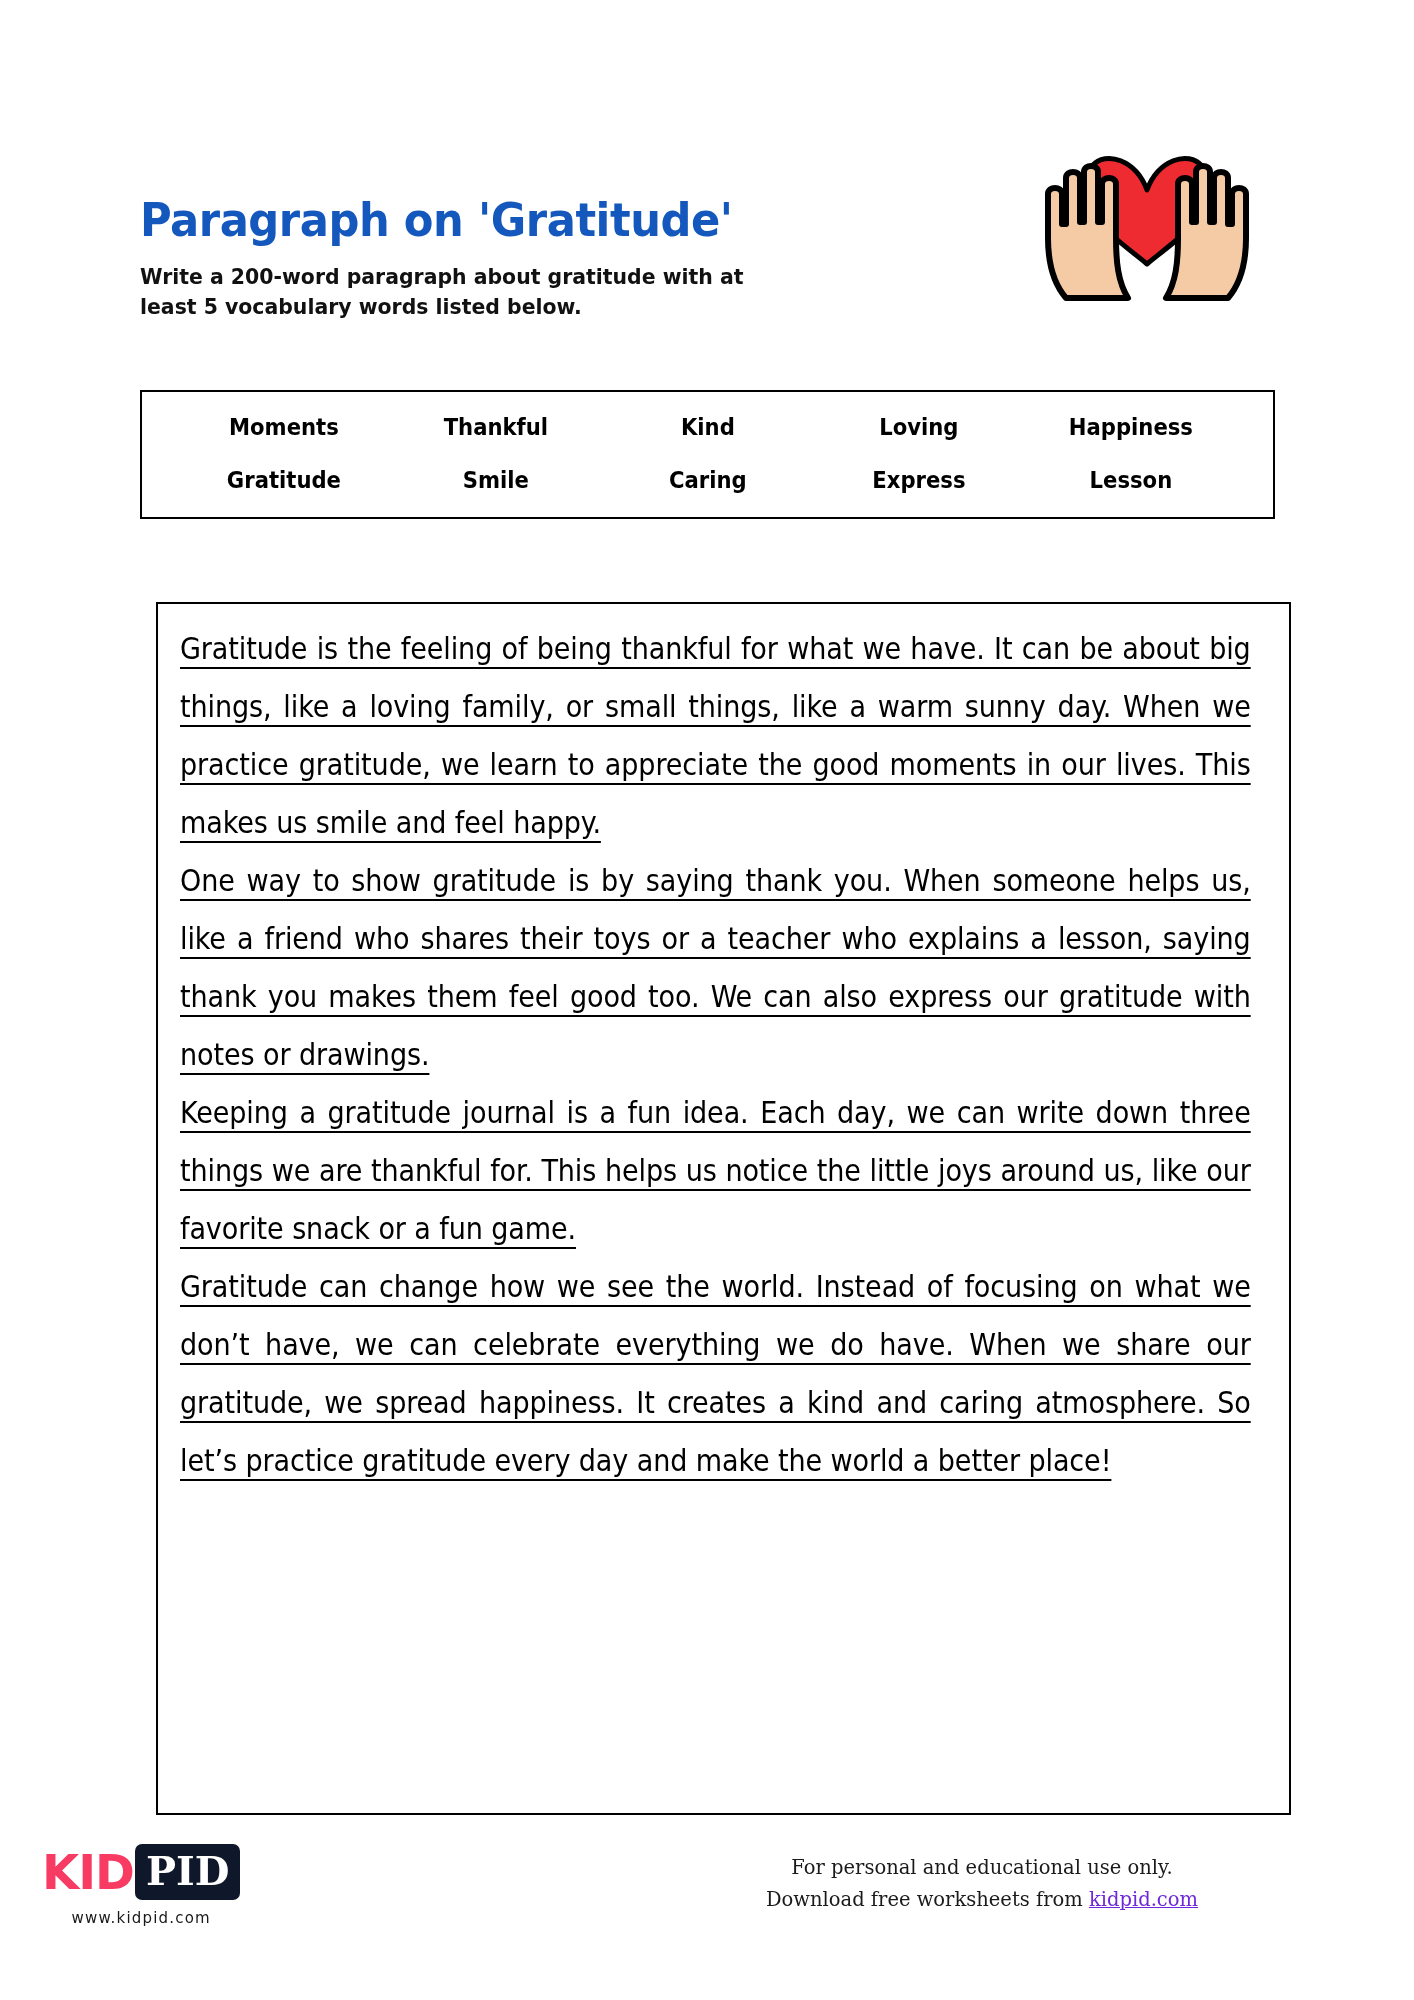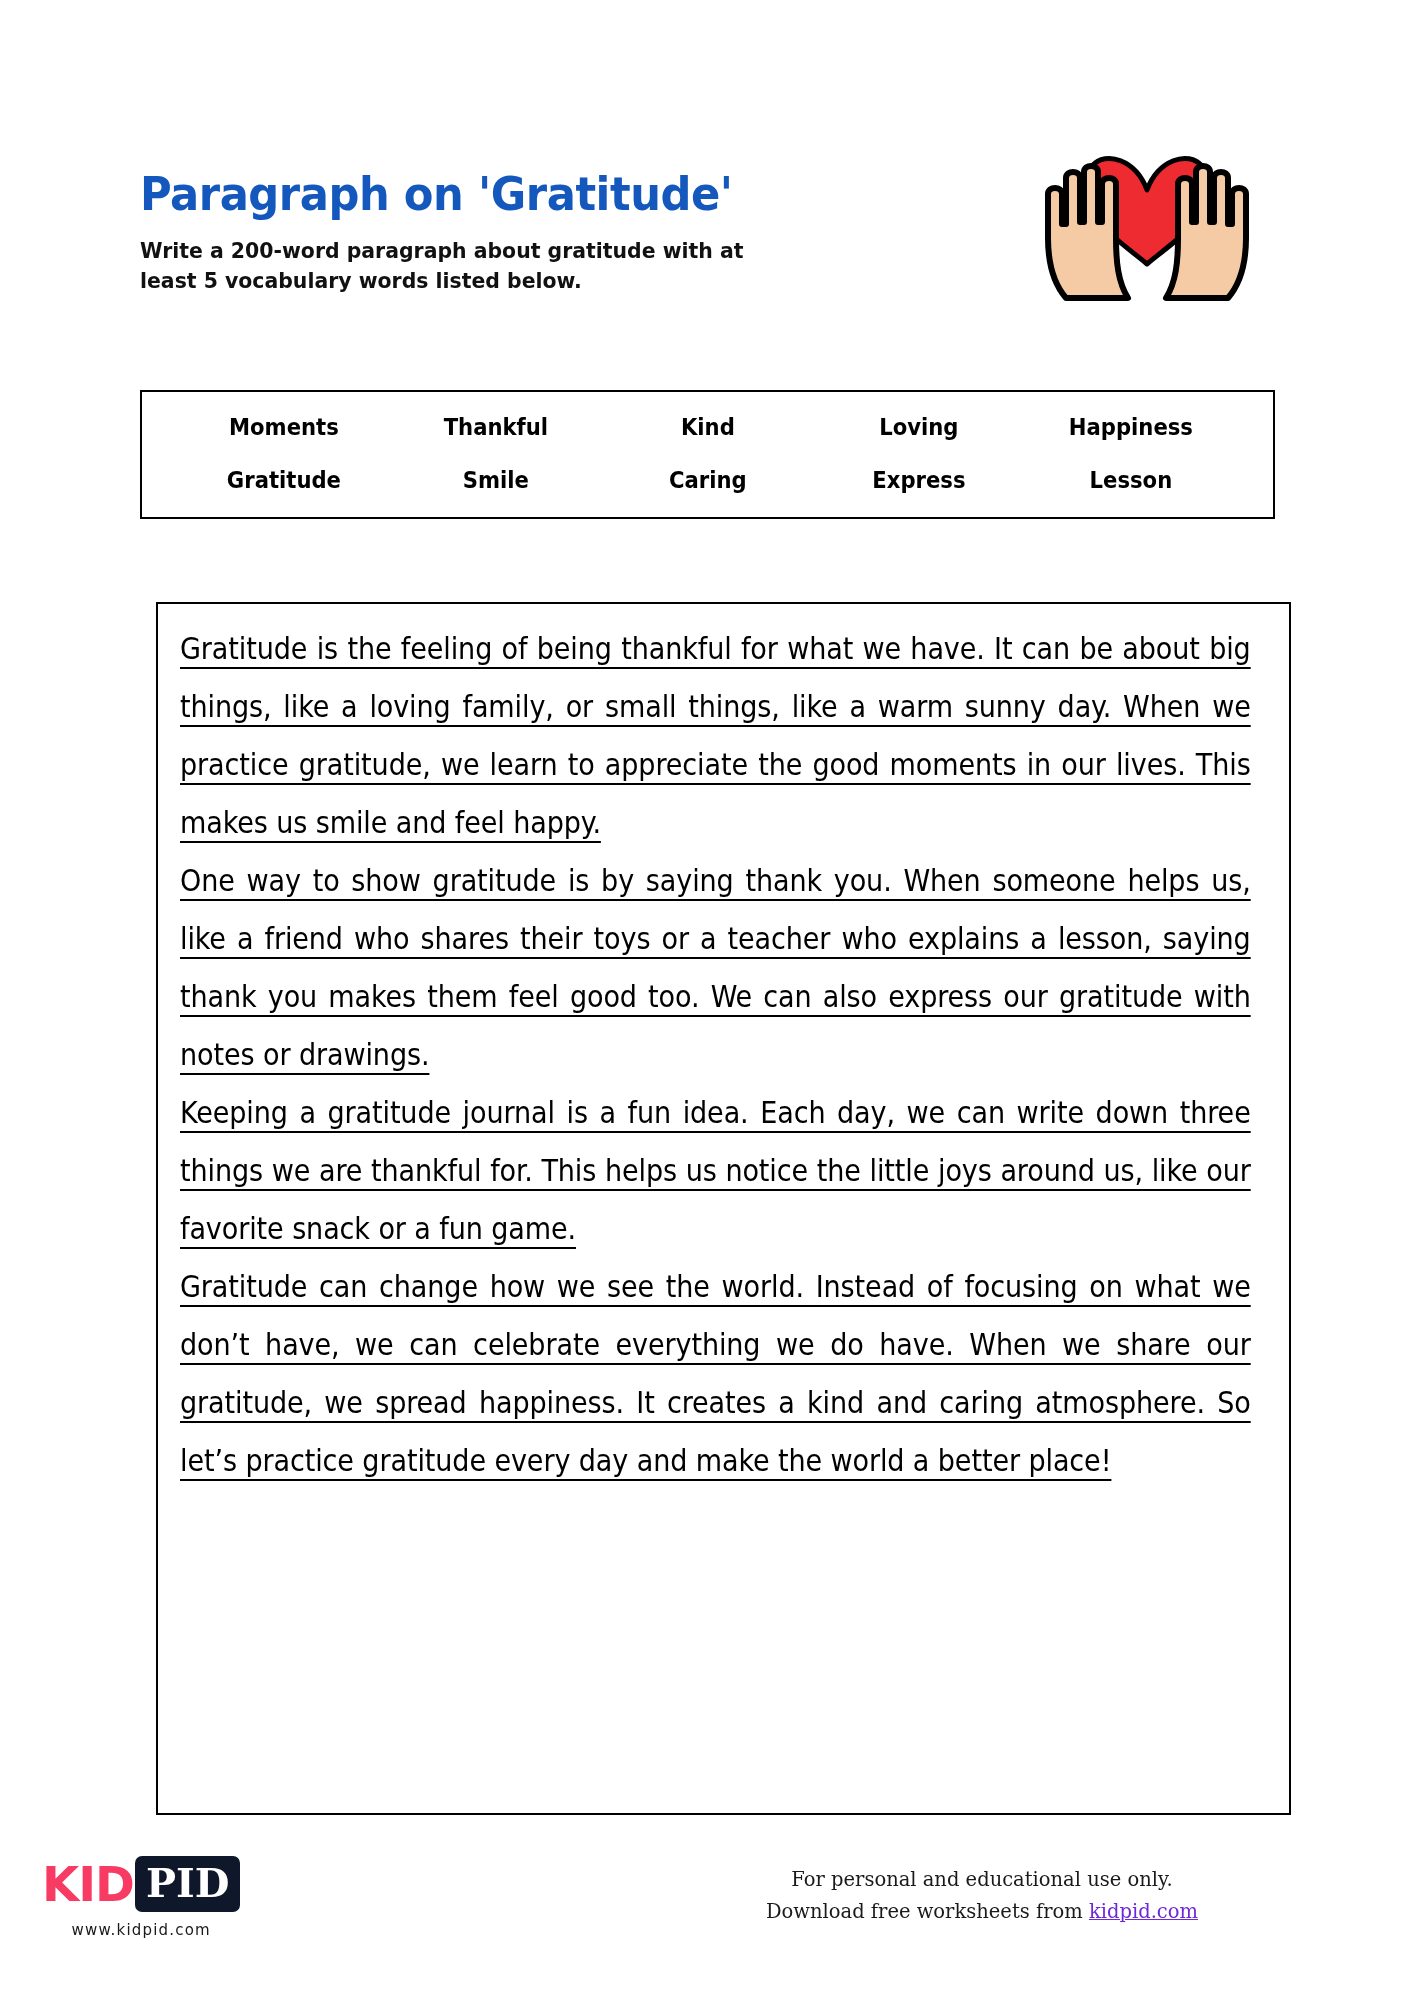--- a/index.html
+++ b/index.html
@@ -19,21 +19,21 @@
     width: 1414px; height: 2000px;
     background: #ffffff;
   }
 
   
   .header {
     position: absolute;
     left: 140px; top: 120px;
     width: 1140px;
     display: flex;
-    align-items: center;
+    align-items: flex-end;
     justify-content: space-between;
   }
   .header-text { width: 860px; padding-top: 22px; }
   .title {
     color: #1558bd;
     font-family: "DejaVu Sans", sans-serif;
     font-size: 47px;
     font-weight: bold;
     letter-spacing: -0.5px;
     line-height: 1.1;
@@ -110,21 +110,21 @@
     margin: 0;
     letter-spacing: -0.1px;
     transform: scaleX(0.985);
     transform-origin: left top;
   }
   .para:last-child { text-align-last: left; }
 
   
   .footer {
     position: absolute;
-    left: 0; bottom: 4px;
+    left: 0; bottom: 16px;
     width: 1256px; height: 160px;
   }
   .logo-wrap {
     position: absolute;
     left: 42px; top: 20px;
   }
   .logo-mark {
     display: flex;
     align-items: center;
     height: 56px;

